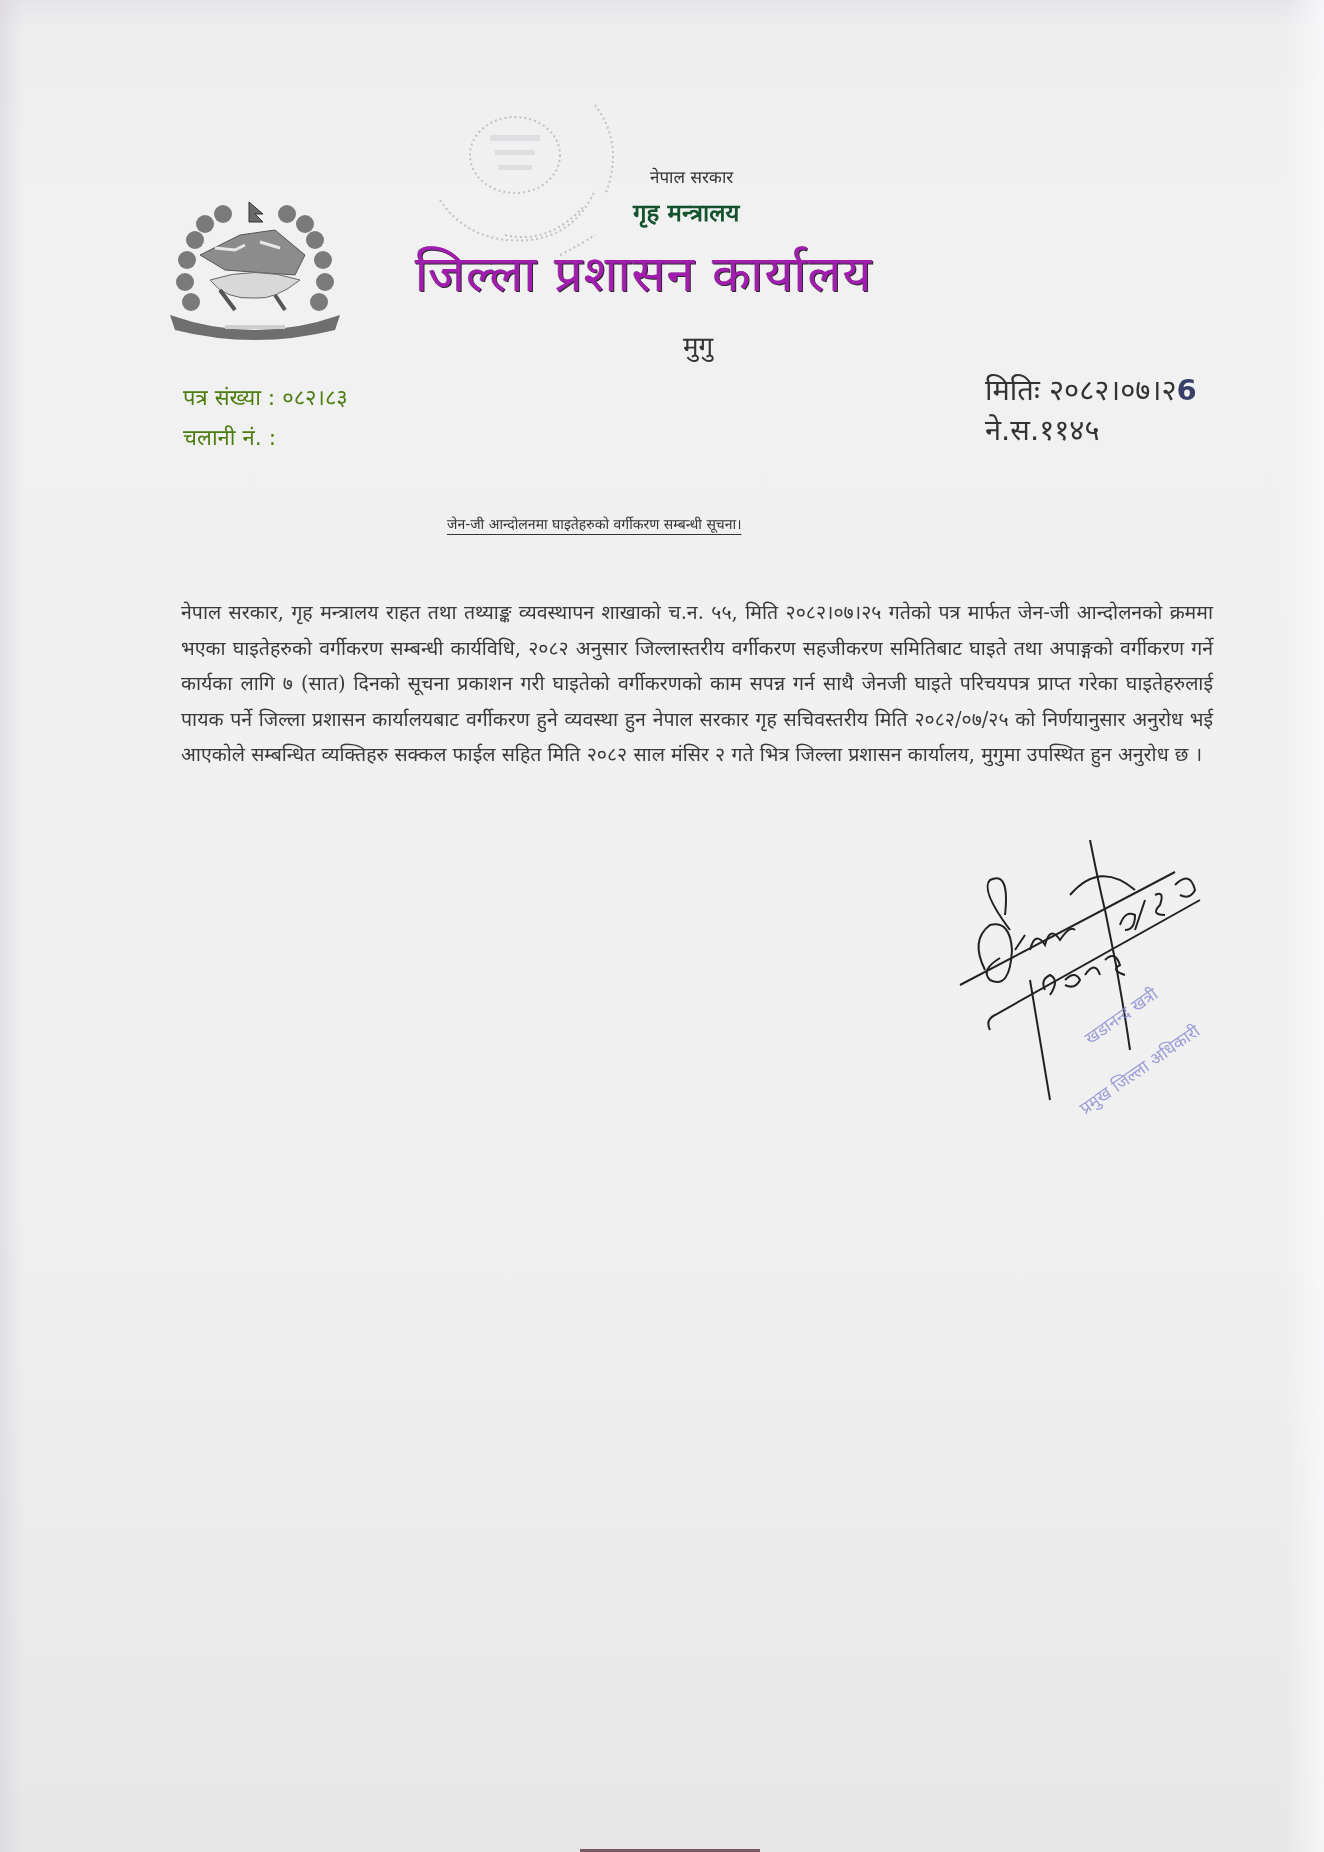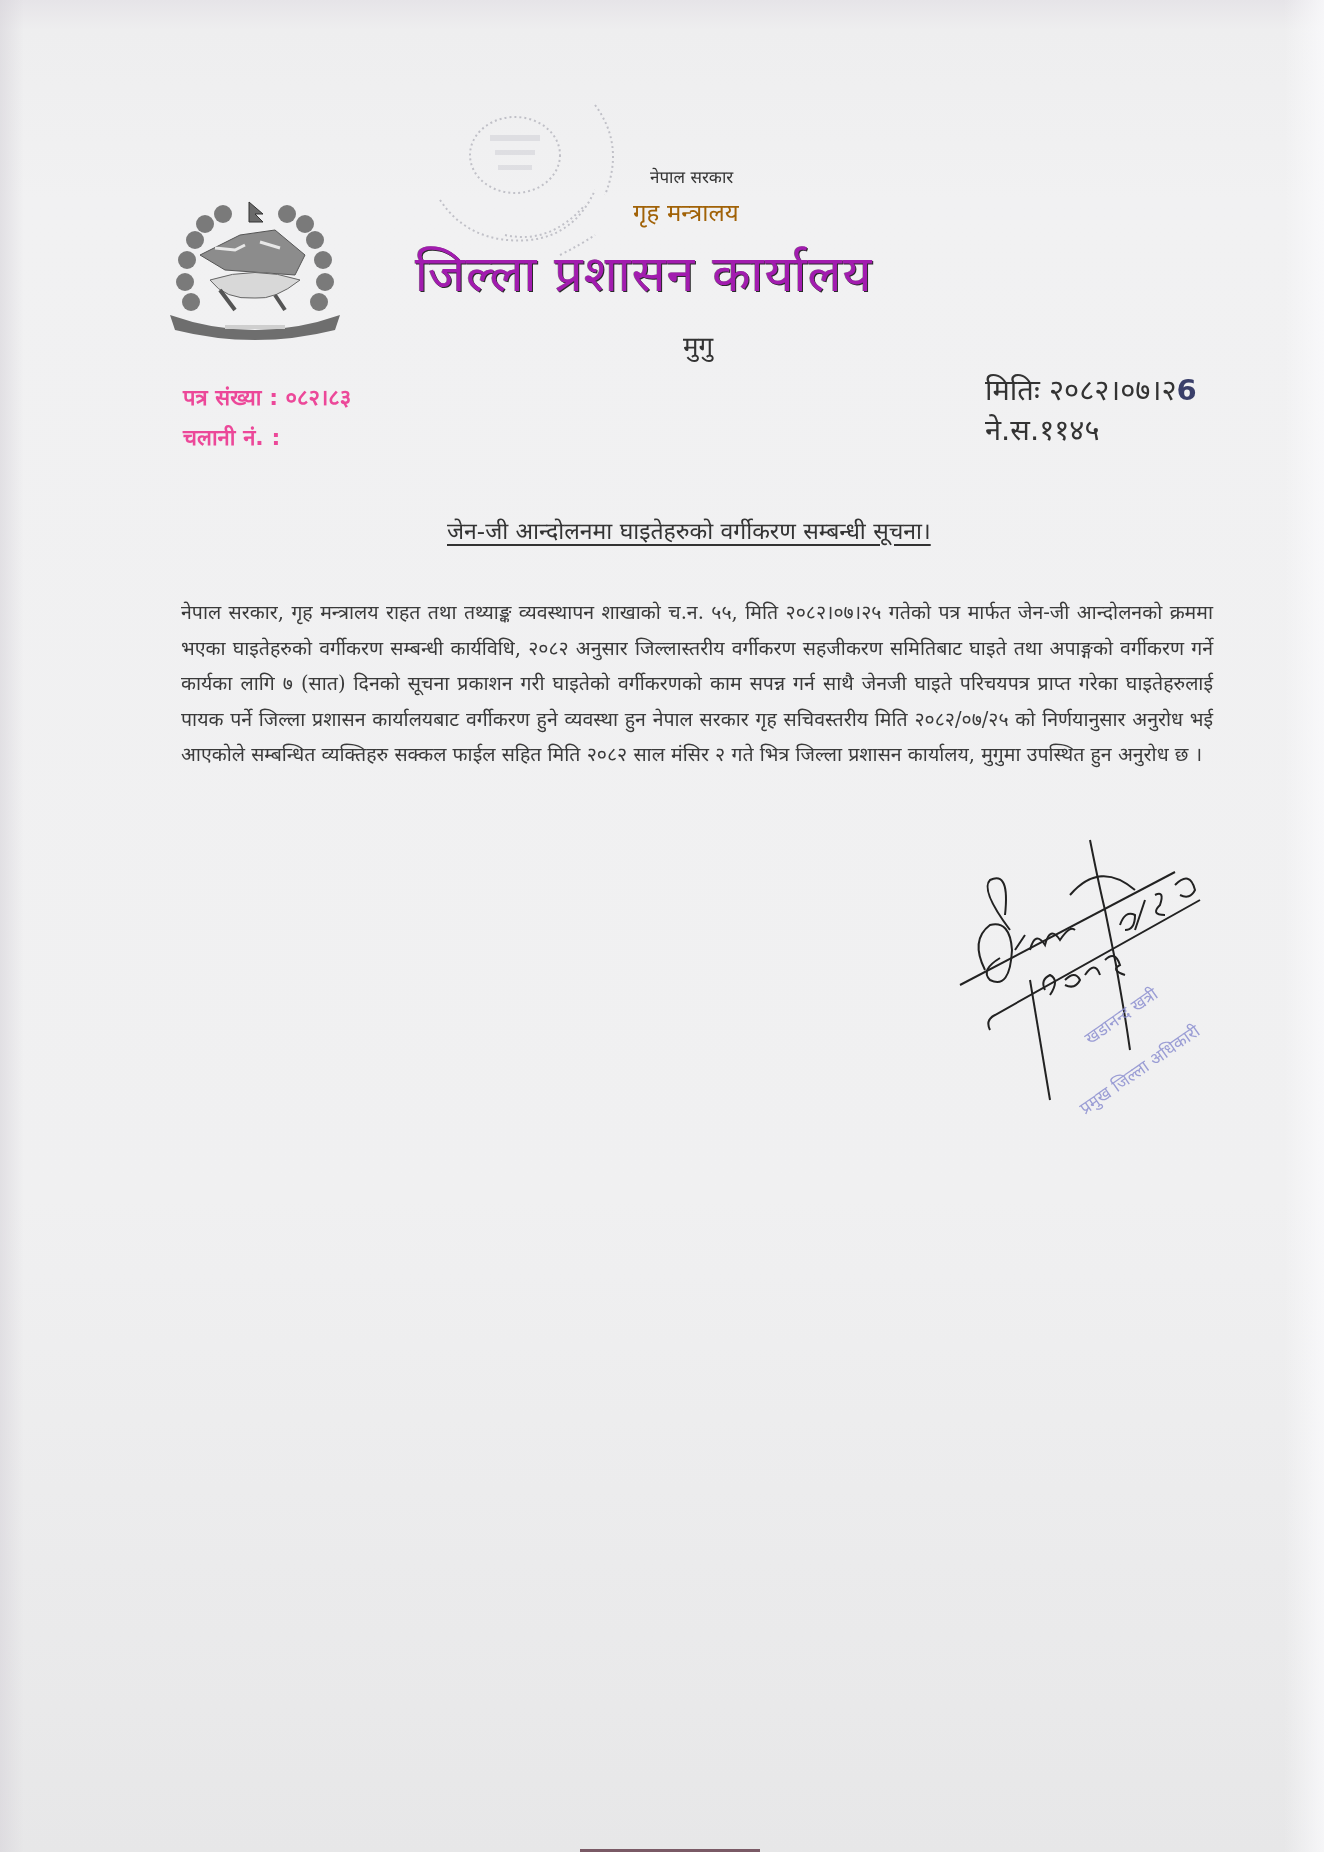--- a/index.html
+++ b/index.html
@@ -19,36 +19,36 @@
     position:absolute; left:0; top:0; width:24px; height:1852px;
     background: linear-gradient(90deg, rgba(215,212,218,0.6) 0%, rgba(255,255,255,0) 100%);
   }
   .bottom-strip {
     position:absolute; left:580px; top:1849px; width:180px; height:3px; background:#7a5a66;
   }
   .emblem { position:absolute; left:165px; top:200px; width:180px; height:145px; }
   .faint-stamp { position:absolute; left:410px; top:95px; width:230px; height:180px; opacity:0.55; }
 
   .hdr-sarkar { position:absolute; left:650px; top:165px; font-size:17px; color:#333; }
-  .hdr-ministry { position:absolute; left:633px; top:195px; font-size:24px; color:#a16207; }
+  .hdr-ministry { position:absolute; left:633px; top:195px; font-size:24px; color:#14532d;font-weight:bold; }
   .hdr-office {
     position:absolute; left:415px; top:238px; font-size:50px; color:#a21caf;
     font-family:"DejaVu Serif", serif; letter-spacing:1px;
     text-shadow: 1px 1px 0 #2b2b2b, -0.5px -0.5px 0 #8a8a8a;
   }
   .hdr-district { position:absolute; left:683px; top:327px; font-size:26px; color:#333; }
 
   .contact { position:absolute; left:1008px; top:175px; font-family:"Liberation Serif", serif; font-size:15px; line-height:19px; color:#2a2a2a; font-weight:bold; }
 
-  .ref { position:absolute; left:183px; top:378px; font-size:22px; color:#ec4899; line-height:40px;font-weight:bold; }
+  .ref { position:absolute; left:183px; top:378px; font-size:22px; color:#4d7c0f; line-height:40px; }
   .date { position:absolute; left:985px; top:370px; font-size:29px; color:#333; line-height:40px; }
   .date .hw { color:#3a3f6a; font-weight:bold; }
 
   .subject {
-    position:absolute; left:447px; top:514px; font-size:23px; color:#333;
+    position:absolute; left:447px; top:514px; font-size:14px; color:#333;
     text-decoration:underline; text-underline-offset:5px;text-align:right;
   }
   .body {
     position:absolute; left:181px; top:595px; width:1032px;
     font-family:"DejaVu Serif", serif; font-size:19.5px; line-height:35.6px; color:#3a3a3a;
     text-align:justify; text-align-last:left;
   }
   .sig { position:absolute; left:950px; top:830px; width:320px; height:300px; }
 </style>
 </head>

